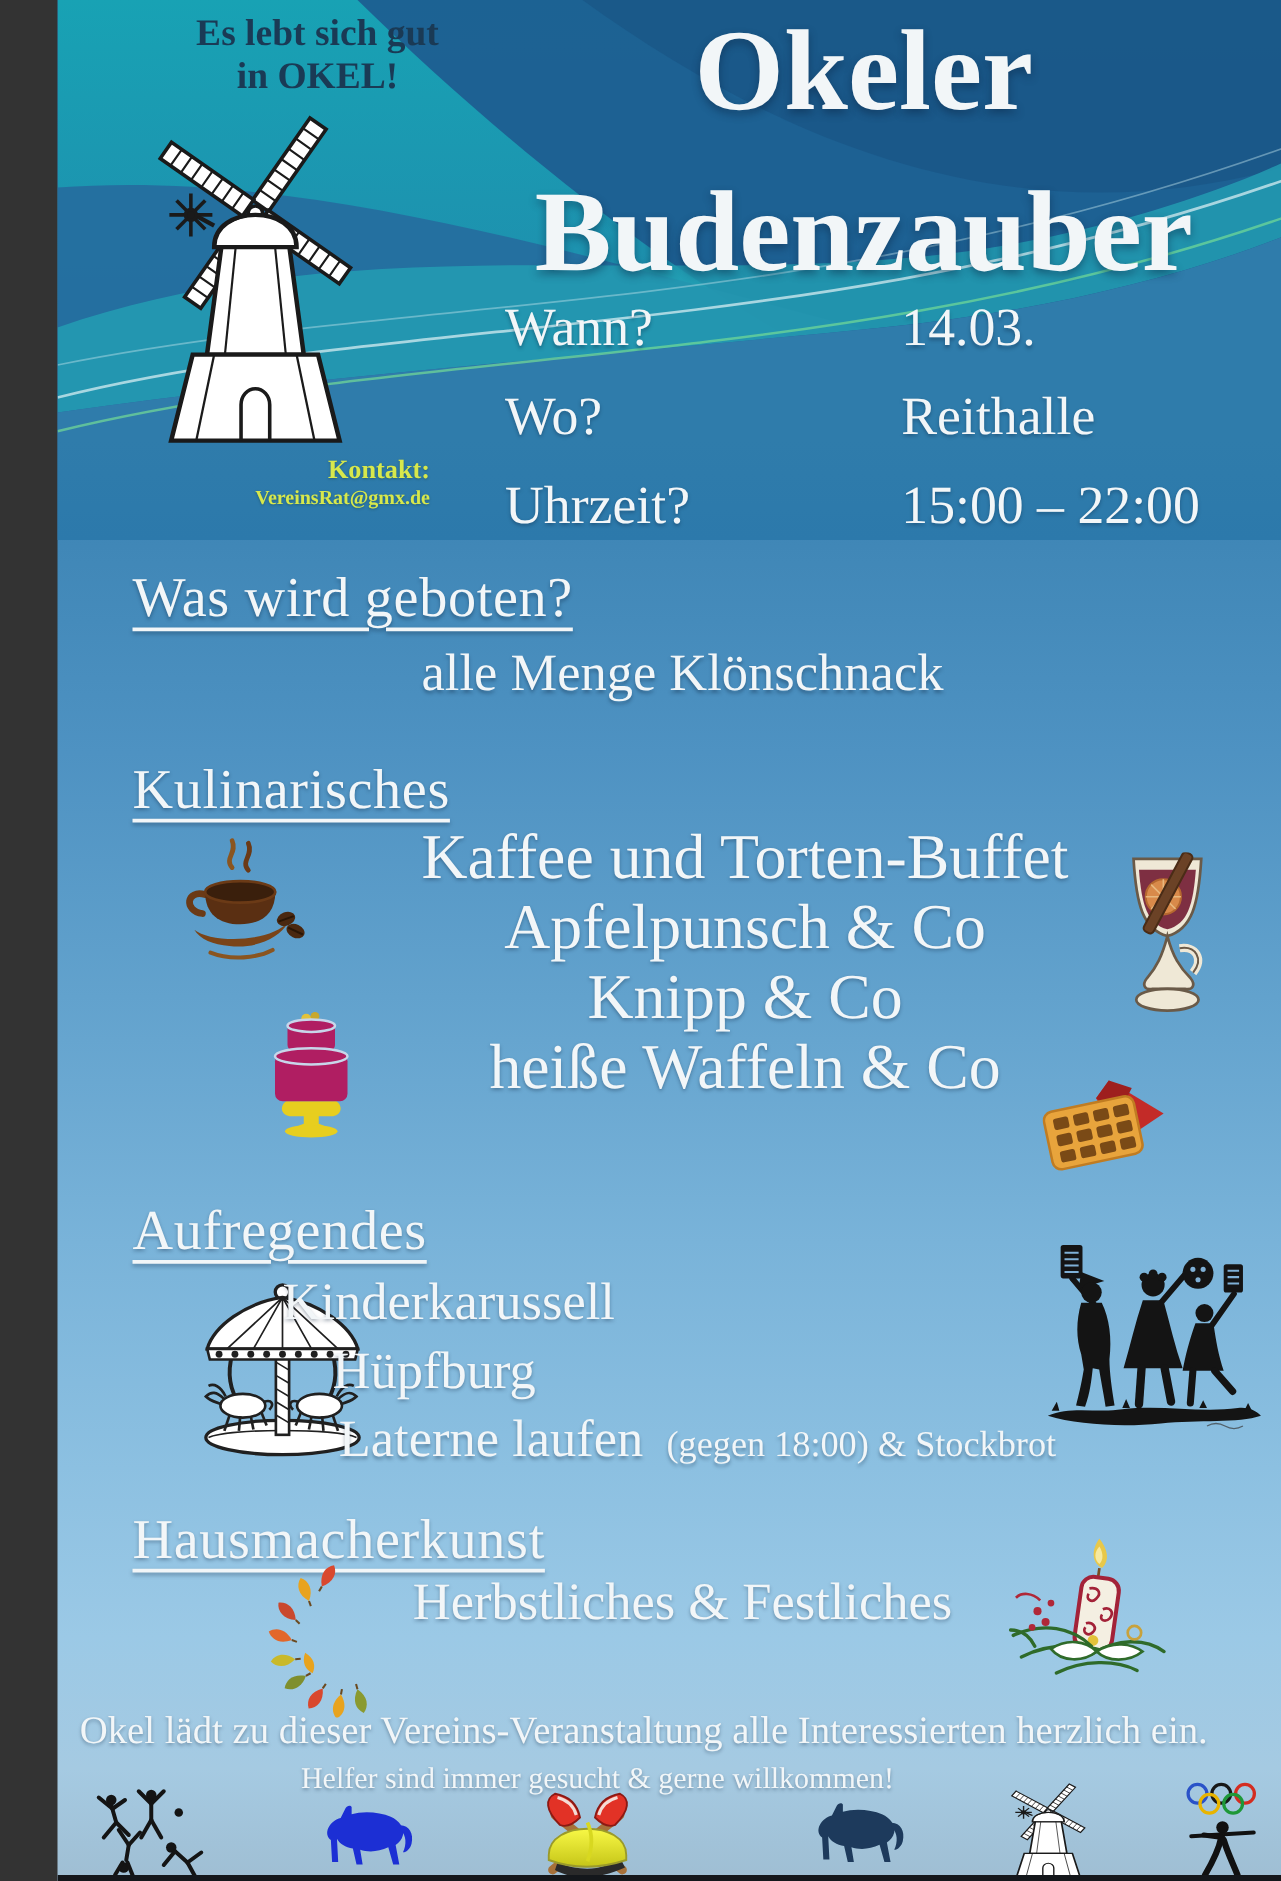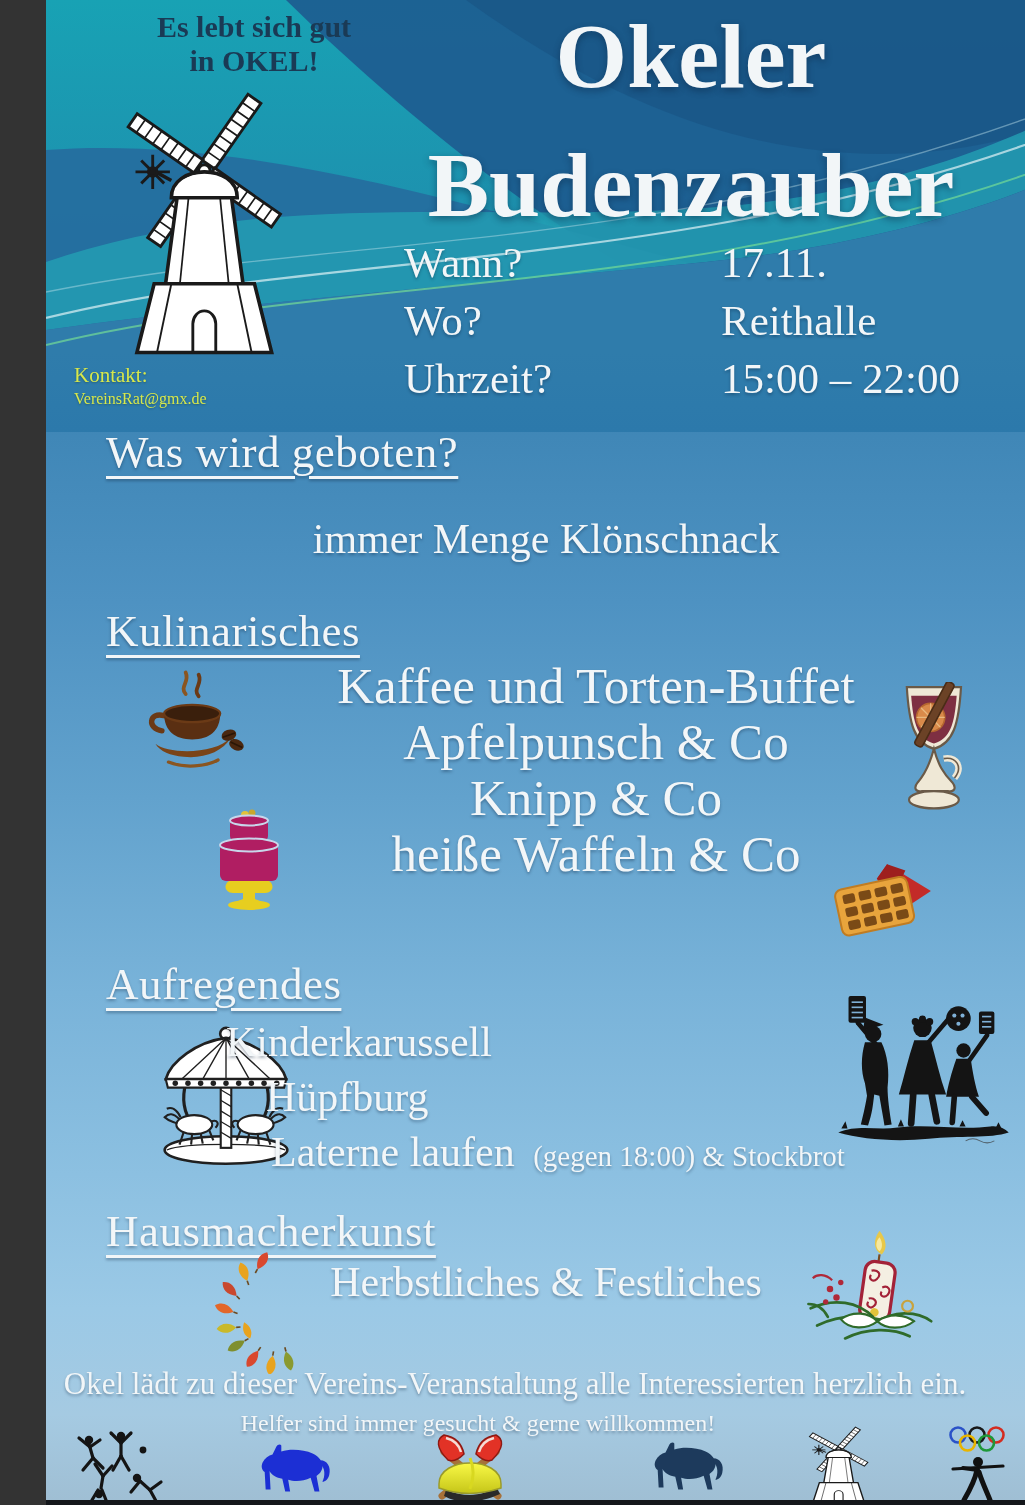--- a/index.html
+++ b/index.html
@@ -22,34 +22,34 @@
   }
   .abs{position:absolute;}
   svg{display:block;}
   .txt{color:#f2f6f8;text-shadow:0 2px 3px rgba(8,30,55,.35);}
   .tagline{
     left:58px;top:10px;width:300px;
     text-align:center;font-weight:700;font-size:30px;line-height:1.14;
     color:#1a3a55;text-shadow:none;
   }
   .contact{
-    left:28px;top:362px;width:270px;text-align:left;
-    font-weight:400;color:#d7e84c;line-height:1.3;
+    left:28px;top:362px;width:270px;text-align:right;
+    font-weight:700;color:#d7e84c;line-height:1.3;
     text-shadow:0 1px 2px rgba(20,40,20,.35);
   }
   .contact .c1{font-size:21px;}
   .contact .c2{font-size:16px;}
   .title{
     left:300px;top:-8px;width:690px;text-align:center;
     font-size:92px;font-weight:700;line-height:1.4;
     text-shadow:0 3px 7px rgba(8,30,60,.45);
   }
   .qa{
     left:358px;top:240px;
-    display:grid;grid-template-columns:317px auto;row-gap:13px;
+    display:grid;grid-template-columns:317px auto;row-gap:26px;
     font-size:43px;line-height:1.05;
   }
   .heading{
     font-size:45px;letter-spacing:.5px;
     text-decoration:underline;
     text-decoration-thickness:2.5px;
     text-underline-offset:9px;
   }
   .center-block{text-align:center;}
   .big{font-size:42px;}
@@ -145,29 +145,29 @@
     <div class="c2">VereinsRat@gmx.de</div>
   </div>
 
   <div class="abs title txt">
     <div>Okeler</div>
     <div>Budenzauber</div>
   </div>
 
   <div class="abs qa txt">
     <div>Wann?</div>
-    <div>17.11.</div>
+    <div>14.03.</div>
     <div>Wo?</div>
     <div>Reithalle</div>
     <div>Uhrzeit?</div>
     <div>15:00 – 22:00</div>
   </div>
 
-  <div class="abs heading txt" style="left:60px;top:426px">Was wird geboten?</div>
-  <div class="abs big txt center-block" style="left:150px;top:515px;width:700px">immer Menge Klönschnack</div>
+  <div class="abs heading txt" style="left:60px;top:452px">Was wird geboten?</div>
+  <div class="abs big txt center-block" style="left:150px;top:515px;width:700px">alle Menge Klönschnack</div>
 
   <div class="abs heading txt" style="left:60px;top:605px">Kulinarisches</div>
 
   <svg class="abs" style="left:90px;top:668px" width="108" height="104" viewBox="0 0 100 96">
     <path d="M46,24 C40,17 50,13 46,4" stroke="#8a5520" stroke-width="3.5" fill="none" stroke-linecap="round"></path>
     <path d="M58,26 C52,19 62,15 58,6" stroke="#6b3a16" stroke-width="3.5" fill="none" stroke-linecap="round"></path>
     <path d="M26,44 C12,40 10,56 24,58" stroke="#6b3a16" stroke-width="5" fill="none" stroke-linecap="round"></path>
     <path d="M26,42 C26,58 36,66 52,66 C68,66 78,58 78,42 Z" fill="#5a2f12"></path>
     <ellipse cx="52" cy="42" rx="26" ry="8" fill="#3a1f0c" stroke="#6b3a16" stroke-width="2"></ellipse>
     <path d="M18,70 C30,80 74,80 88,64 C80,78 62,84 44,82 C32,81 22,77 18,70 Z" fill="#7a4418"></path>

